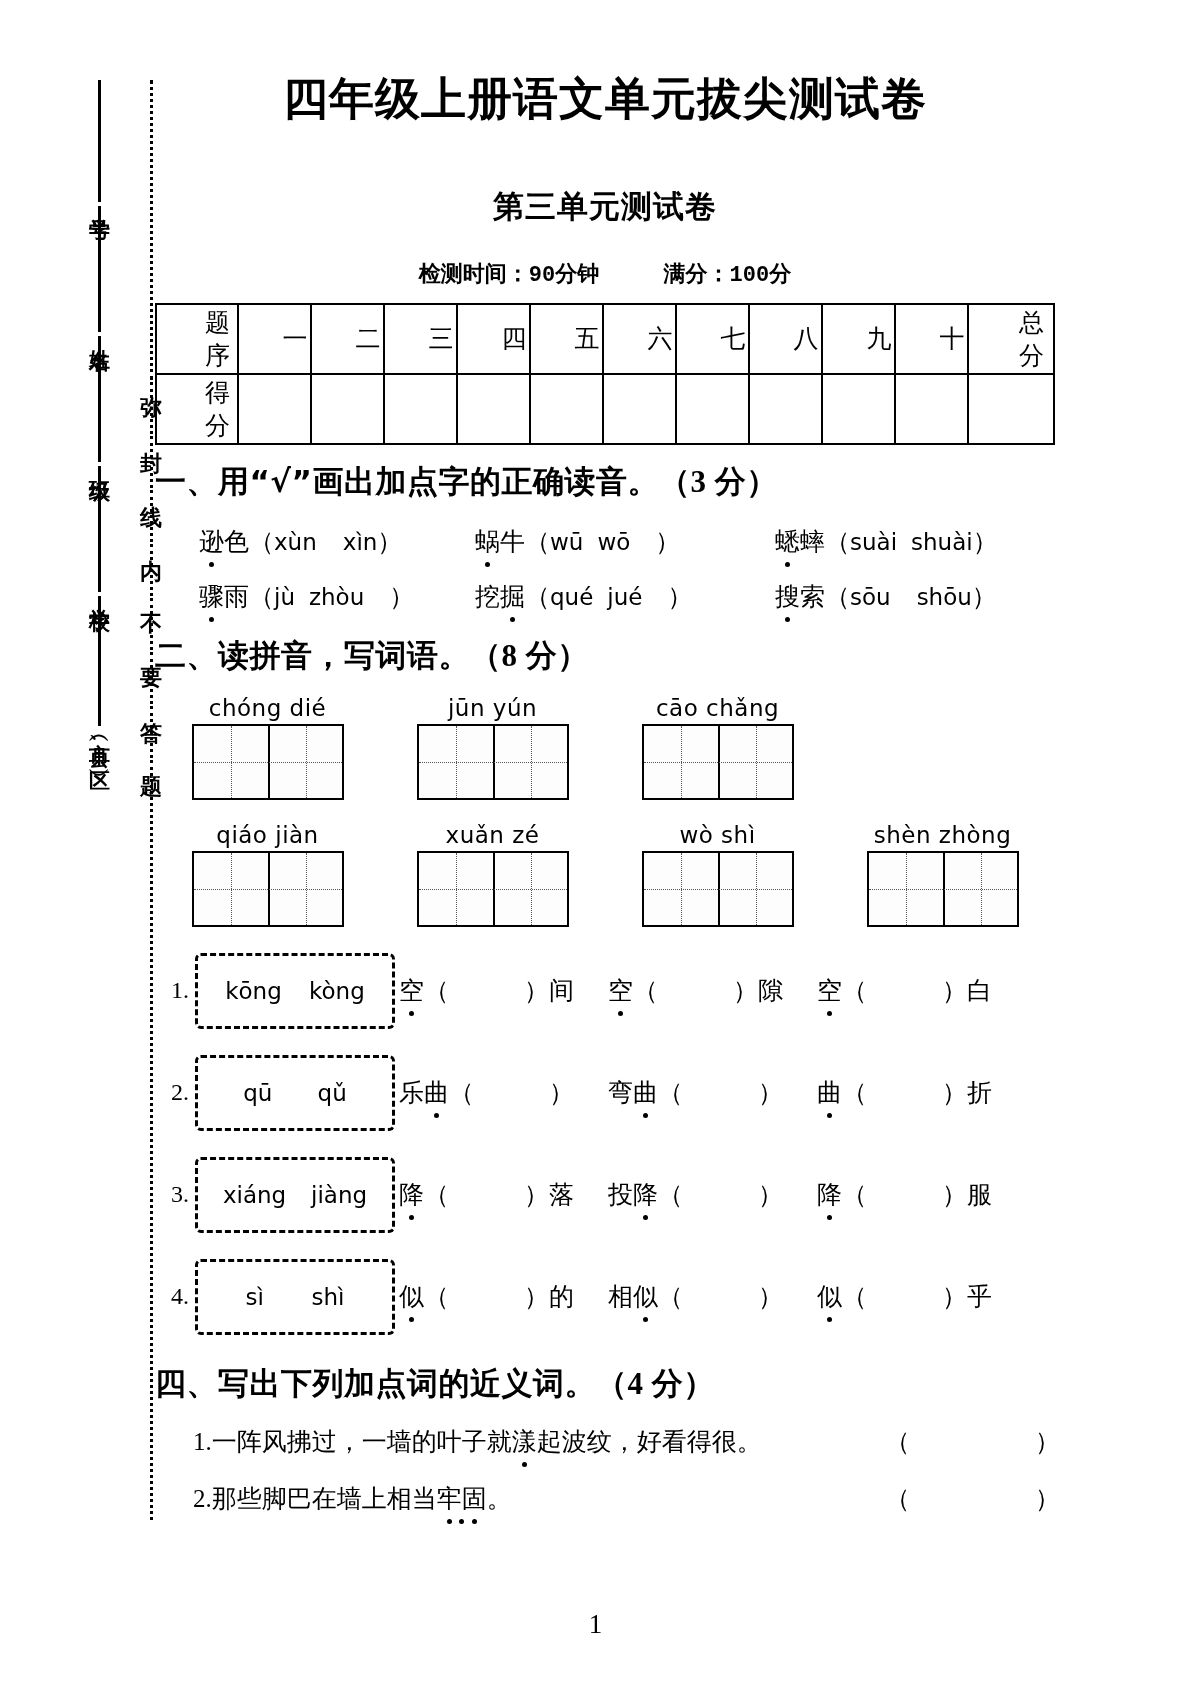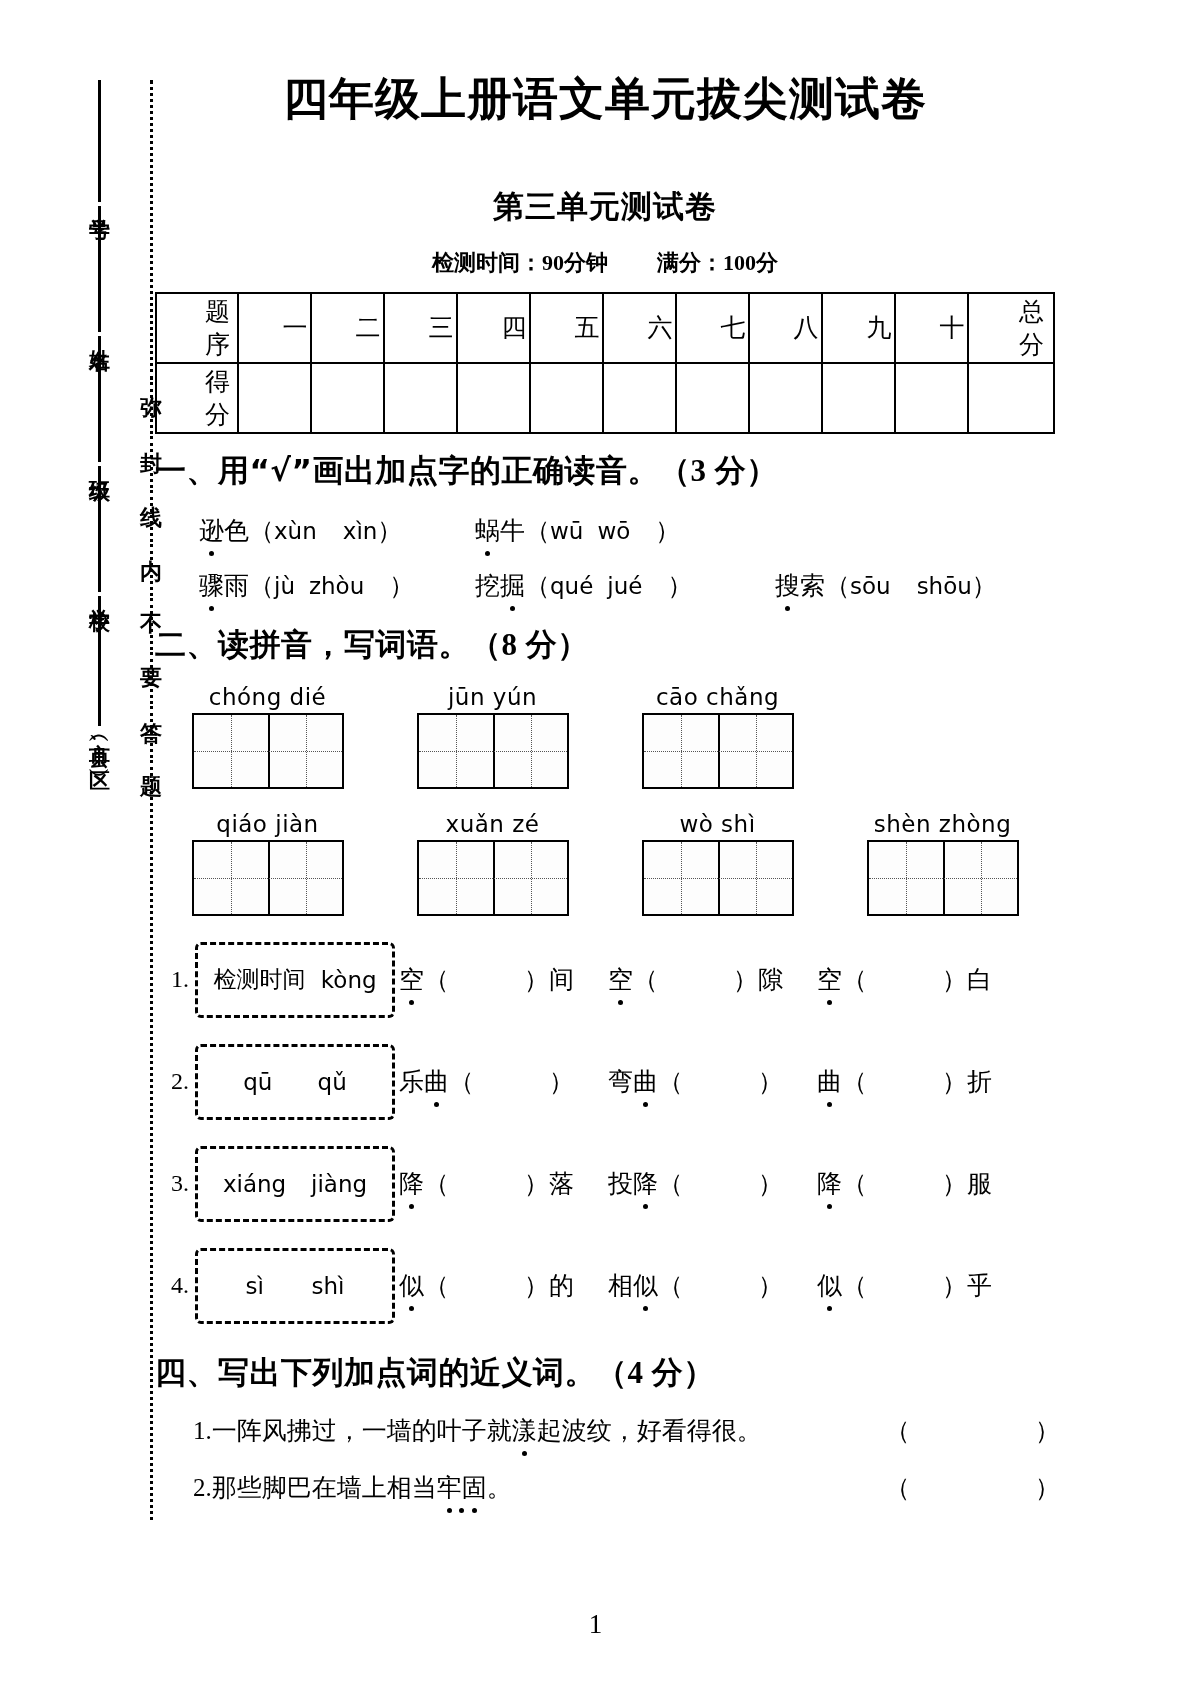--- a/index.html
+++ b/index.html
@@ -79,24 +79,24 @@
   #sub-title {
     text-align: center;
     font-family: "DejaVu Sans", "Liberation Sans", sans-serif;
     font-weight: 700;
     font-size: 31px;
     letter-spacing: 1px;
     margin-top: 62px;
   }
   #exam-meta {
     text-align: center;
-    font-family: Liberation Serif, serif;
+    font-family: Liberation Mono, monospace;
     font-weight: 700;
     font-size: 22px;
-    margin-top: 20px;
+    margin-top: 31px;
   }
   #exam-meta .gap { display: inline-block; width: 38px; }
 
   
   #score-table {
     margin-top: 14px;
     width: 900px;
     border-collapse: collapse;
     table-layout: fixed;
   }
@@ -343,20 +343,23 @@
       <span>一、用“√”画出加点字的正确读音。</span><span class="pts">（3 分）</span>
     </div>
 
     <div class="q1-row">
       <div class="q1-item c1">
         <span class="dotchar">逊</span><span>色</span>（<span class="py">xùn</span><span class="sp-lg"></span><span class="py">xìn</span>）
       </div>
       <div class="q1-item c2">
         <span class="dotchar">蜗</span><span>牛</span>（<span class="py">wū</span><span class="sp-sm"></span><span class="py">wō</span>　）
       </div>
+      <div class="q1-item c3">
+        <span class="dotchar">蟋</span><span>蟀</span>（<span class="py">suài</span><span class="sp-sm"></span><span class="py">shuài</span>）
+      </div>
     </div>
 
     <div class="q1-row">
       <div class="q1-item c1">
         <span class="dotchar">骤</span><span>雨</span>（<span class="py">jù</span><span class="sp-sm"></span><span class="py">zhòu</span>　）
       </div>
       <div class="q1-item c2">
         <span>挖</span><span class="dotchar">掘</span>（<span class="py">qué</span><span class="sp-sm"></span><span class="py">jué</span>　）
       </div>
       <div class="q1-item c3">
@@ -420,21 +423,21 @@
             <div class="half"></div>
             <div class="half"></div>
           </div>
       </div>
     </div>
 
 
     <div class="q3-row">
       <div class="q3-num">1.</div>
       <div class="q3-box">
-        <span>检测时间</span>
+        <span>kōng</span>
         <span>kòng</span>
       </div>
       <div class="q3-words">
         <span class="q3-w"><span class="dotchar">空</span><span>（　　　）间</span></span>
           <span class="gap-w"></span>
           <span class="q3-w"><span class="dotchar">空</span><span>（　　　）隙</span></span>
           <span class="gap-w"></span>
           <span class="q3-w"><span class="dotchar">空</span><span>（　　　）白</span></span>
       </div>
     </div>

